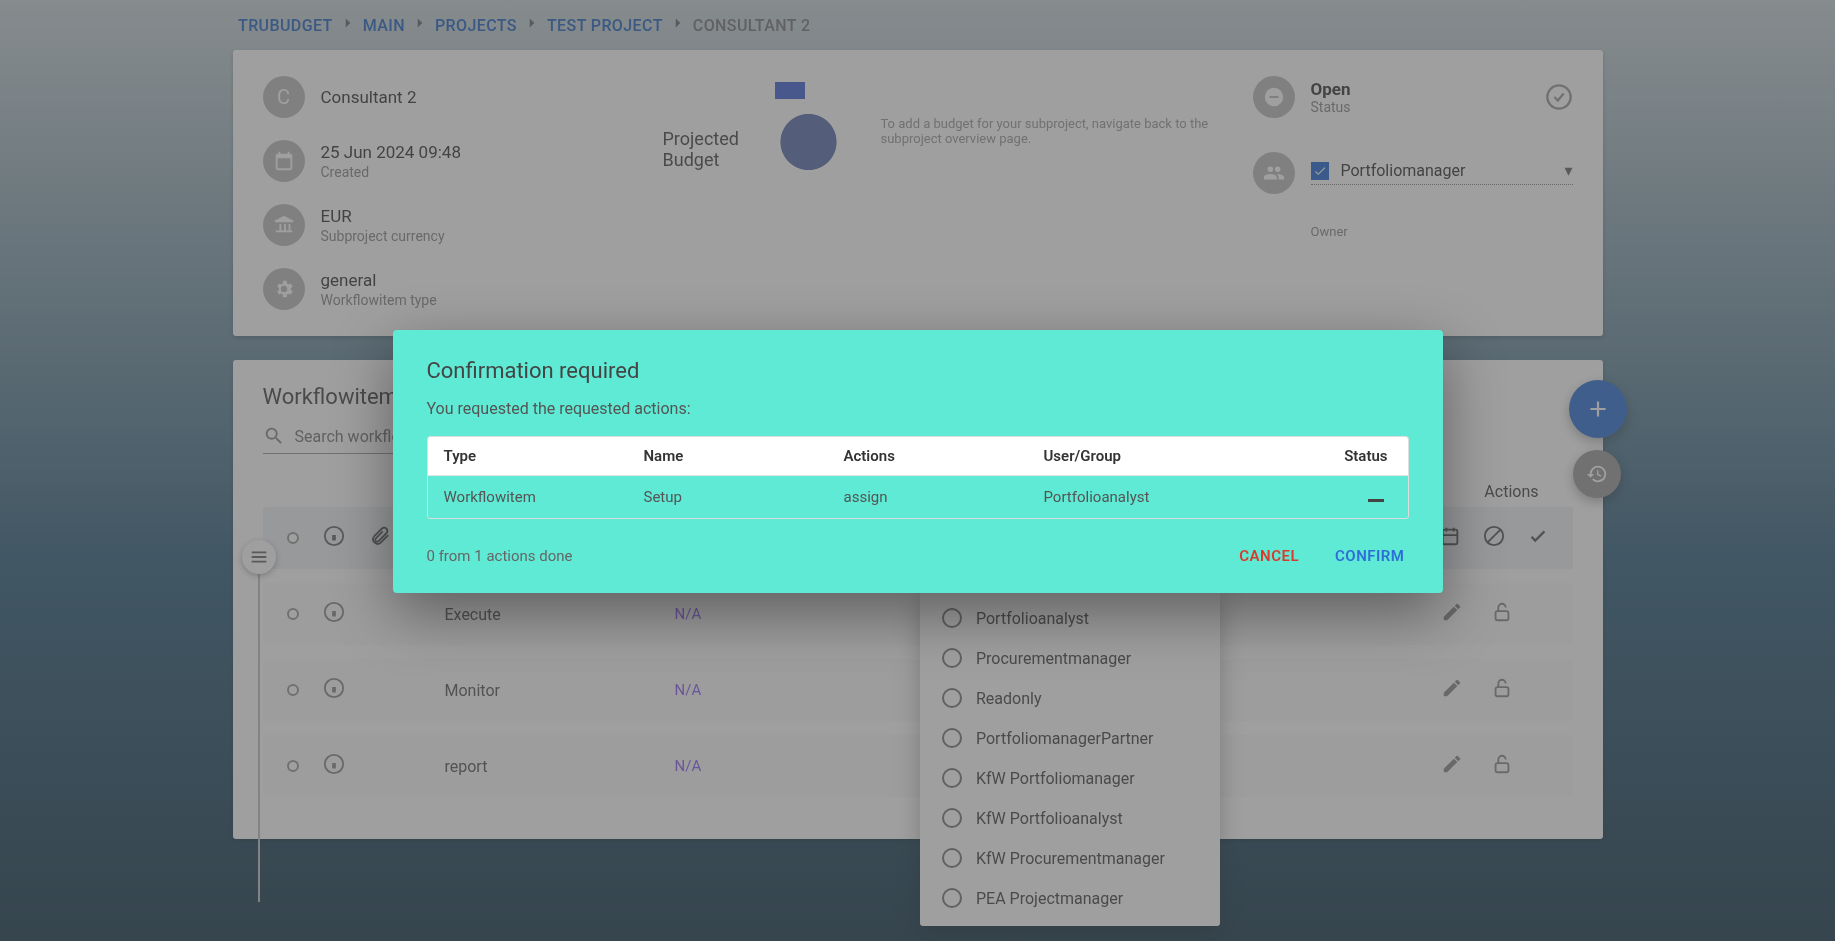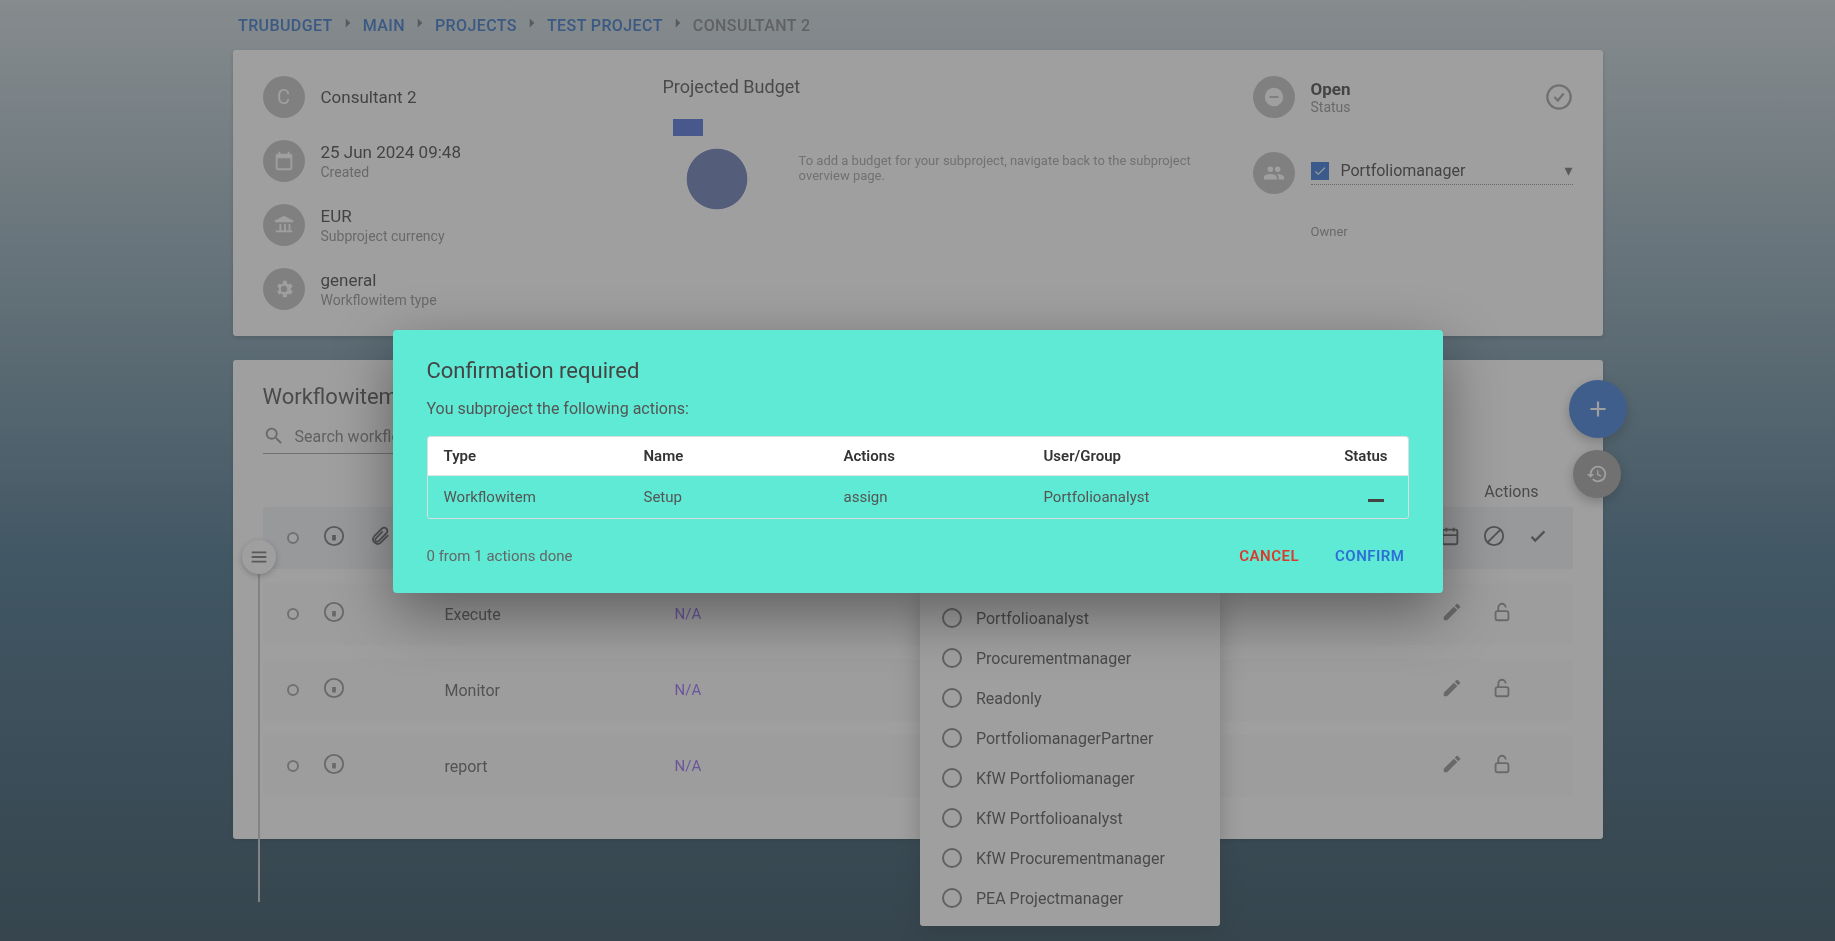--- a/index.html
+++ b/index.html
@@ -27,21 +27,21 @@
   }
   .meta-col { display:flex; flex-direction:column; gap:22px; }
   .meta-row { display:flex; align-items:center; gap:16px; }
   .meta-avatar {
     width:42px; height:42px; border-radius:50%; background:#bbb; color:#fff;
     display:flex; align-items:center; justify-content:center; font-size:20px;
   }
   .meta-texts .top { font-size:17px; color:#333; }
   .meta-texts .bot { font-size:14px; color:#888; margin-top:2px; }
 
-  .budget-col { display:flex; flex-direction:column; align-items:flex-start; }
+  .budget-col { display:flex; flex-direction:row; align-items:flex-end; }
   .budget-col .title { font-size:18px; color:#444; margin-bottom:16px; }
   .budget-row { display:flex; gap:28px; align-items:center; }
   .illus { width:120px; height:110px; background:radial-gradient(circle at 50% 60%, #5a6fad 0 35%, transparent 36%); position:relative; }
   .illus::before { content:""; position:absolute; left:10px; top:6px; width:30px; height:24px; background:linear-gradient(#3e63d4 40%, transparent 41%),linear-gradient(#3e63d4 70%, transparent 71%); background-size:6px 100%; background-repeat:repeat-x; }
   .budget-text .bt1 { font-size:17px; color:#555; margin-bottom:6px; }
   .budget-text .bt2 { font-size:13px; color:#999; }
 
   .right-col { display:flex; flex-direction:column; gap:34px; }
   .status-row { display:flex; align-items:center; gap:16px; }
   .status-texts .s1 { font-size:17px;font-weight:bold; }
@@ -420,21 +420,21 @@
         <span class="radio"></span>
         <span>PEA Projectmanager</span>
       </div>
   </div>
 
 </div>
 
 <div class="overlay">
   <div class="dialog">
     <div class="dlg-title">Confirmation required</div>
-    <div class="dlg-msg">You subproject the following actions:</div>
+    <div class="dlg-msg">You requested the requested actions:</div>
     <div class="dlg-table">
       <div class="thead">
         <div class="th">Type</div>
         <div class="th">Name</div>
         <div class="th">Actions</div>
         <div class="th">User/Group</div>
         <div class="th right">Status</div>
       </div>
       <div class="trow">
         <div class="td">Workflowitem</div>

